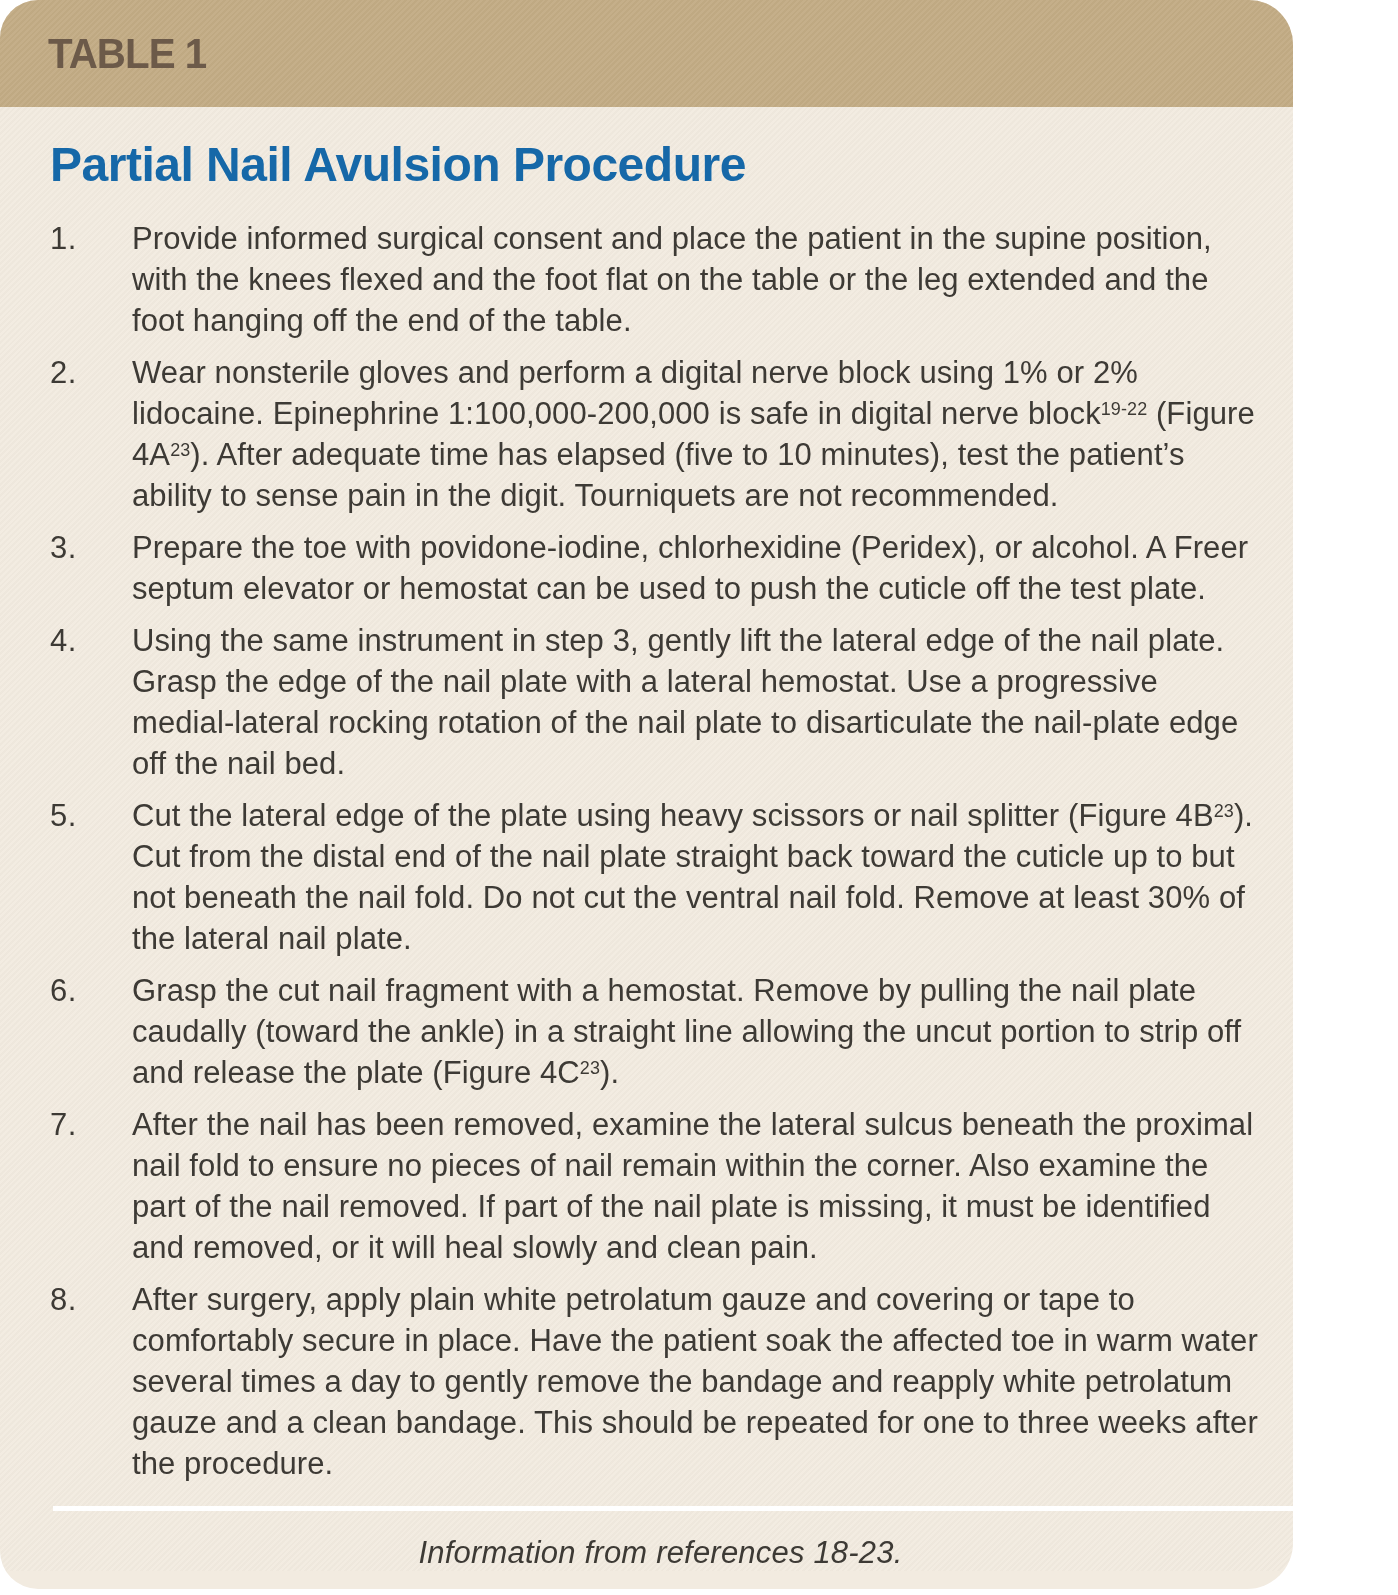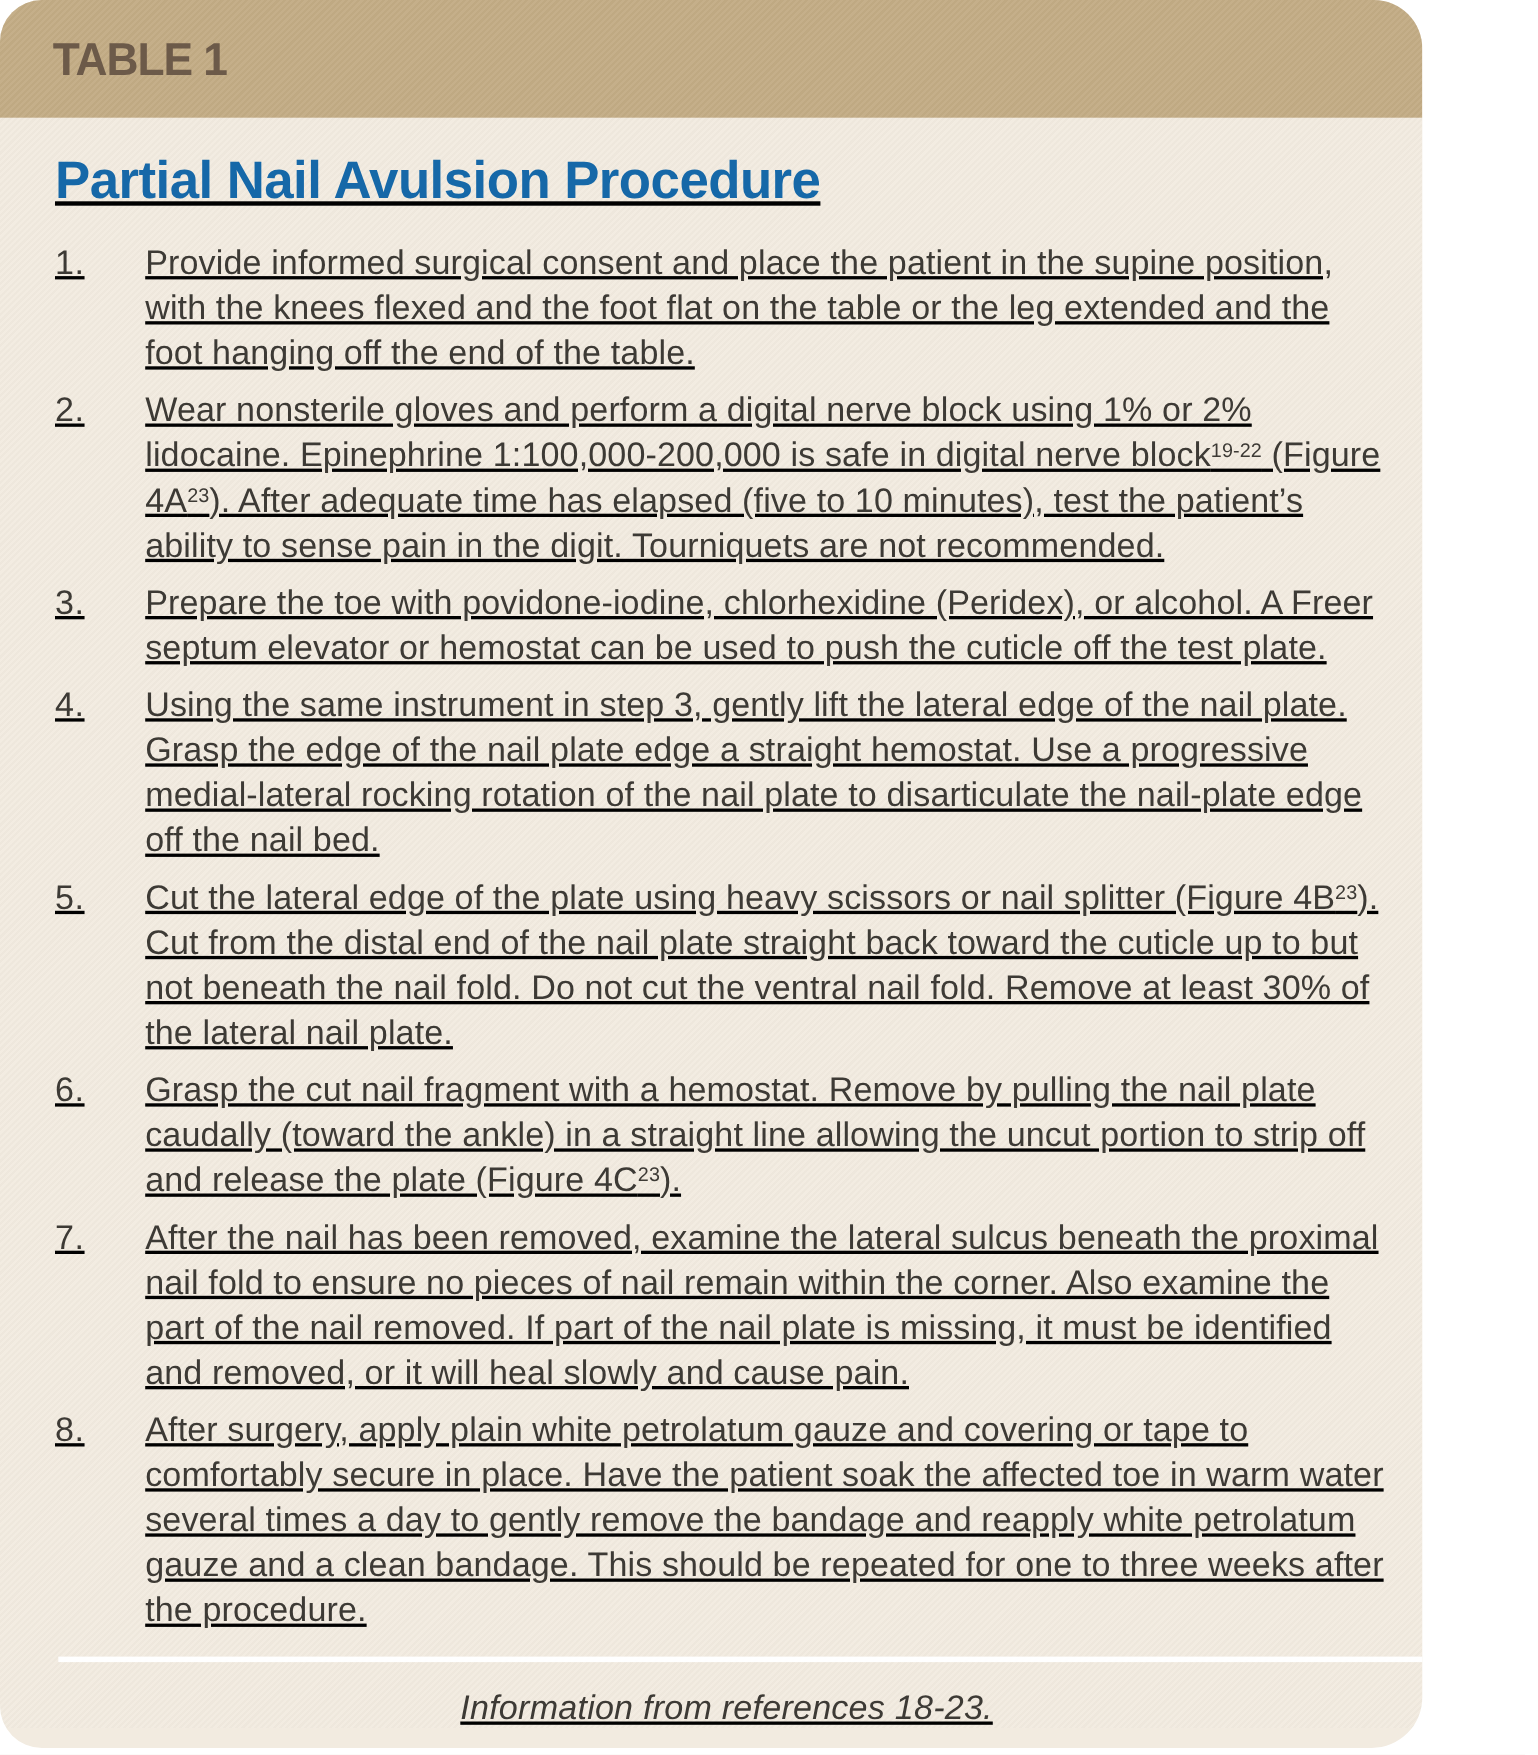--- a/index.html
+++ b/index.html
@@ -36,21 +36,20 @@
     font-size:42px;
     font-weight:bold;
     letter-spacing:-1px;
     color:var(--label-color);
     transform:scaleX(0.96);
     transform-origin:left center;
   }
   .card-body{
     padding:26px 26px 0 50px;
     background-image:repeating-linear-gradient(135deg, rgba(255,255,255,0.05) 0 2px, rgba(0,0,0,0.015) 2px 4px);
-    text-decoration:underline;
   }
   .page-title{
     font-size:48px;
     font-weight:bold;
     color:var(--title-color);
     letter-spacing:-0.5px;
     margin:4px 0 26px 0;
   }
   .steps{
     color:var(--text-color);
@@ -104,33 +103,33 @@
         <div class="step-item">
           <div class="step-num">2.</div>
           <div class="step-text">Wear nonsterile gloves and perform a digital nerve block using 1% or 2% lidocaine. Epinephrine 1:100,000-200,000 is safe in digital nerve block<sup>19-22</sup> (Figure 4A<sup>23</sup>). After adequate time has elapsed (five to 10 minutes), test the patient’s ability to sense pain in the digit. Tourniquets are not recommended.</div>
         </div>
         <div class="step-item">
           <div class="step-num">3.</div>
           <div class="step-text">Prepare the toe with povidone-iodine, chlorhexidine (Peridex), or alcohol. A Freer septum elevator or hemostat can be used to push the cuticle off the test plate.</div>
         </div>
         <div class="step-item">
           <div class="step-num">4.</div>
-          <div class="step-text">Using the same instrument in step 3, gently lift the lateral edge of the nail plate. Grasp the edge of the nail plate edge a straight hemostat. Use a progressive medial-lateral rocking rotation of the nail plate to disarticulate the nail-plate edge off the nail bed.</div>
+          <div class="step-text">Using the same instrument in step 3, gently lift the lateral edge of the nail plate. Grasp the edge of the nail plate with a lateral hemostat. Use a progressive medial-lateral rocking rotation of the nail plate to disarticulate the nail-plate edge off the nail bed.</div>
         </div>
         <div class="step-item">
           <div class="step-num">5.</div>
           <div class="step-text">Cut the lateral edge of the plate using heavy scissors or nail splitter (Figure 4B<sup>23</sup>). Cut from the distal end of the nail plate straight back toward the cuticle up to but not beneath the nail fold. Do not cut the ventral nail fold. Remove at least 30% of the lateral nail plate.</div>
         </div>
         <div class="step-item">
           <div class="step-num">6.</div>
           <div class="step-text">Grasp the cut nail fragment with a hemostat. Remove by pulling the nail plate caudally (toward the ankle) in a straight line allowing the uncut portion to strip off and release the plate (Figure 4C<sup>23</sup>).</div>
         </div>
         <div class="step-item">
           <div class="step-num">7.</div>
-          <div class="step-text">After the nail has been removed, examine the lateral sulcus beneath the proximal nail fold to ensure no pieces of nail remain within the corner. Also examine the part of the nail removed. If part of the nail plate is missing, it must be identified and removed, or it will heal slowly and cause pain.</div>
+          <div class="step-text">After the nail has been removed, examine the lateral sulcus beneath the proximal nail fold to ensure no pieces of nail remain within the corner. Also examine the part of the nail removed. If part of the nail plate is missing, it must be identified and removed, or it will heal slowly and clean pain.</div>
         </div>
         <div class="step-item">
           <div class="step-num">8.</div>
           <div class="step-text">After surgery, apply plain white petrolatum gauze and covering or tape to comfortably secure in place. Have the patient soak the affected toe in warm water several times a day to gently remove the bandage and reapply white petrolatum gauze and a clean bandage. This should be repeated for one to three weeks after the procedure.</div>
         </div>
       </div>
     <hr class="divider">
     <p class="footnote">Information from references 18-23.</p>
   </div>
 </div>

